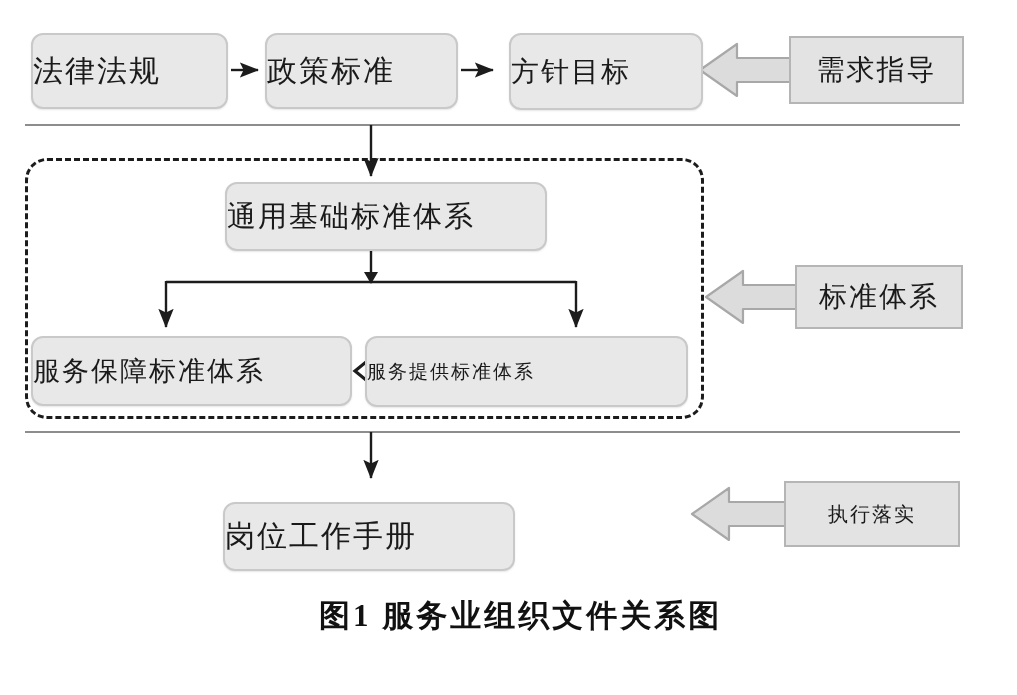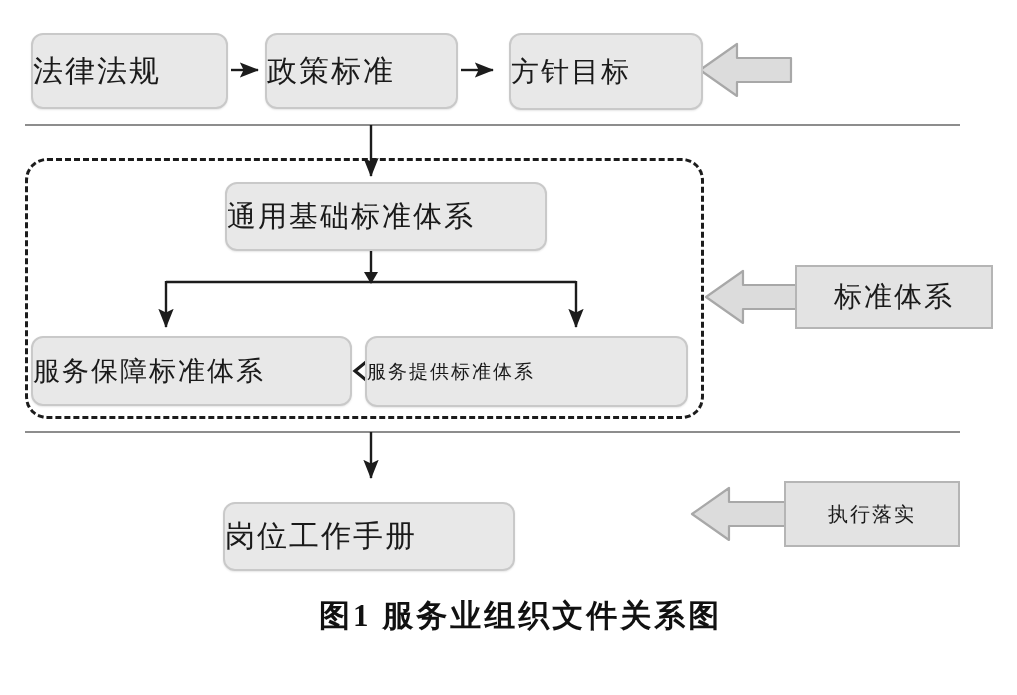--- a/index.html
+++ b/index.html
@@ -122,34 +122,37 @@
   </div>
 
   <div class="rbox" style="left:265px; top:33px; width:193px; height:76px; font-size:30px;">
     <span>政策标准</span>
   </div>
 
   <div class="rbox" style="left:500px; top:33px; width:194px; height:77px; font-size:28px;margin-left:9px;">
     <span>方针目标</span>
   </div>
 
+  <div class="sqbox" style="left:789px; top:36px; width:175px; height:68px; font-size:28px;">
+    <span>需求指导</span>
+  </div>
 
   <div class="rbox" style="left:225px; top:182px; width:322px; height:69px; font-size:29px;">
     <span>通用基础标准体系</span>
   </div>
 
   <div class="rbox" style="left:31px; top:336px; width:321px; height:70px; font-size:27px;">
     <span>服务保障标准体系</span>
   </div>
 
   <div class="rbox" style="left:365px; top:336px; width:323px; height:71px; font-size:19px;">
     <span>服务提供标准体系</span>
   </div>
 
-  <div class="sqbox" style="left:795px; top:265px; width:198px; height:64px; font-size:28px;">
+  <div class="sqbox" style="left:795px; top:265px; width:168px; height:64px; font-size:28px;">
     <span>标准体系</span>
   </div>
 
   <div class="rbox" style="left:223px; top:484px; width:292px; height:69px; font-size:30px;margin-top:18px;">
     <span>岗位工作手册</span>
   </div>
 
   <div class="sqbox" style="left:784px; top:481px; width:176px; height:66px; font-size:20px;">
     <span>执行落实</span>
   </div>

